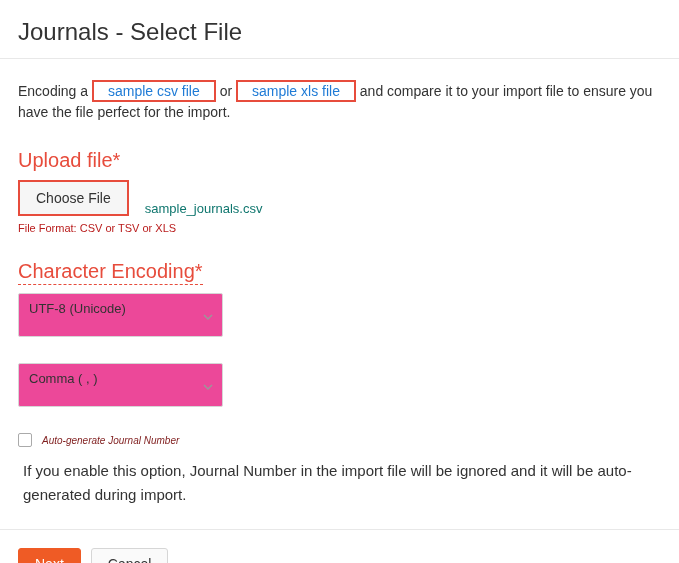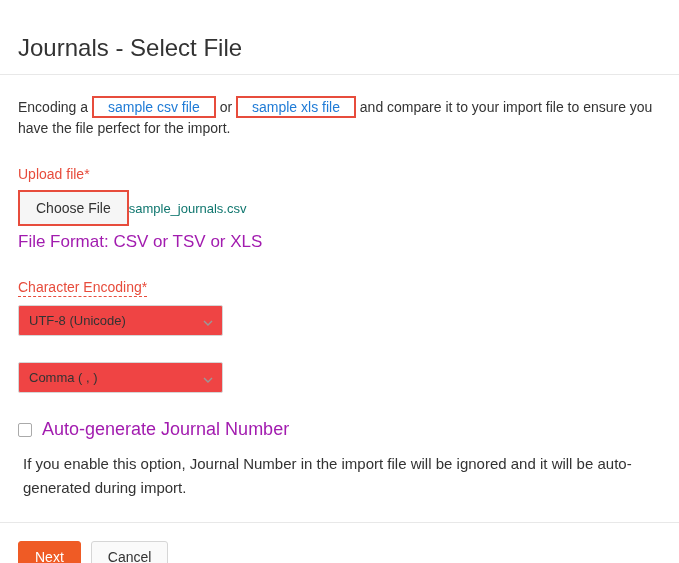--- a/index.html
+++ b/index.html
@@ -10,21 +10,21 @@
     body {
       font-family: -apple-system, BlinkMacSystemFont, "Segoe UI", Helvetica, Arial, sans-serif;
       background: #fff;
       width: 679px;
       color: #333;
     }
     .page-title {
       font-size: 24px;
       font-weight: 400;
       color: #333;
-      padding: 34px 18px 12px 18px;
+      padding: 18px 18px 12px 18px;
     }
     .divider {
       border: none;
       border-top: 1px solid #e8e8e8;
     }
     .content {
       padding: 22px 18px 0 18px;
     }
     .intro-text {
       font-size: 14px;
@@ -38,61 +38,61 @@
       padding: 1px 14px;
     }
     .highlight-box {
       border: 2px solid #e74c3c;
     }
     .field-group {
       margin-bottom: 26px;
     }
     .field-label {
       color: #e74c3c;
-      font-size: 14px;
+      font-size: 20px;
       margin-bottom: 8px;
       display: inline-block;
     }
     .field-label.dotted {
       border-bottom: 1px dashed #e74c3c;
       padding-bottom: 1px;
     }
     .choose-file-row {
       display: flex;
-      align-items: center;
-      gap: 0;
+      align-items: flex-end;
+      gap: 16px;
       margin-bottom: 6px;
     }
     .choose-file-btn {
       border: 2px solid #e74c3c;
       background: #f6f6f6;
       padding: 8px 16px;
       font-size: 14px;
       color: #333;
       cursor: pointer;
       font-family: inherit;
       border-radius: 0;
     }
     .filename {
       font-size: 13px;
       color: #0f766e;
     }
     .hint {
-      font-size: 17px;
-      color: #a21caf;
+      font-size: 11px;
+      color: #b91c1c;
     }
     .select-wrap {
       position: relative;
       width: 205px;
     }
     .select {
       width: 100%;
       border: 1px solid #d6d6d6;
-      background: #ef4444;
-      padding: 7px 30px 7px 10px;
+      background: #ec4899;
+      padding: 7px 30px 20px 10px;
       font-size: 13px;
       color: #333;
       cursor: pointer;
       display: flex;
       align-items: center;
       justify-content: space-between;
       border-radius: 2px;
     }
     .chevron {
       position: absolute;
@@ -110,22 +110,23 @@
     }
     .checkbox {
       width: 14px;
       height: 14px;
       border: 1px solid #aaa;
       border-radius: 2px;
       background: #fff;
       cursor: pointer;
     }
     .checkbox-label {
-      font-size: 18px;
-      color: #a21caf;
+      font-size: 10px;
+      color: #7f1d1d;
+      font-style: italic;
     }
     .helper-text {
       font-size: 15px;
       color: #333;
       line-height: 1.6;
       padding-left: 5px;
       margin-bottom: 22px;
     }
     .footer {
       padding: 18px;

